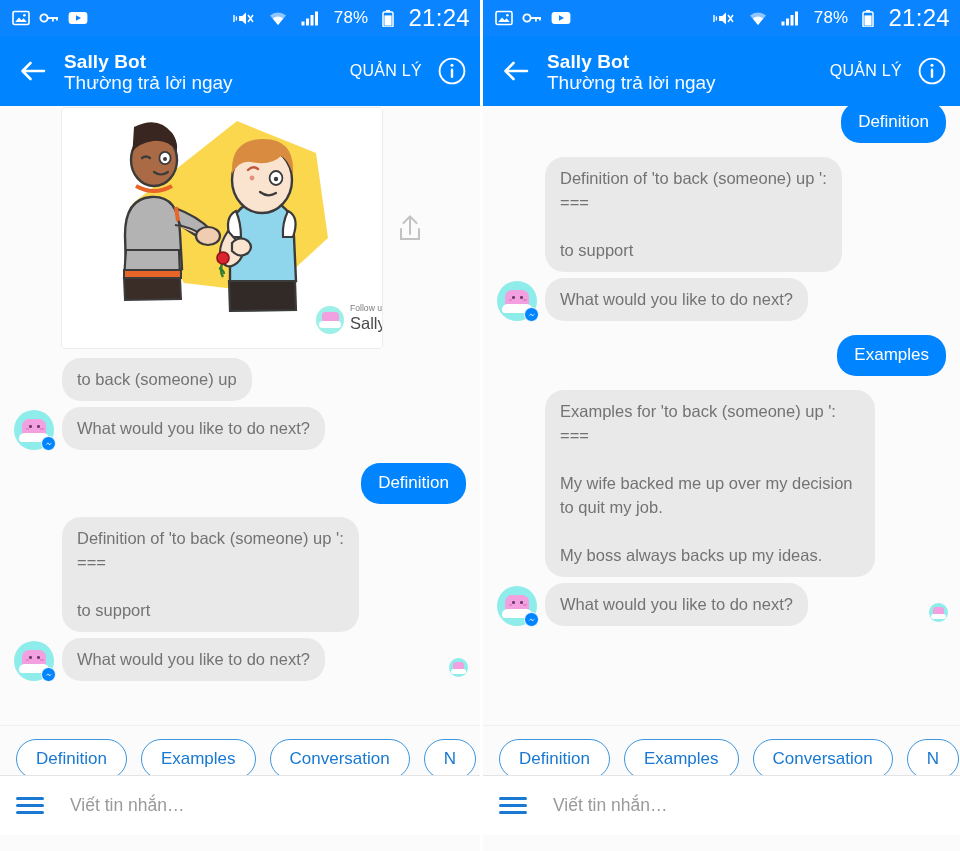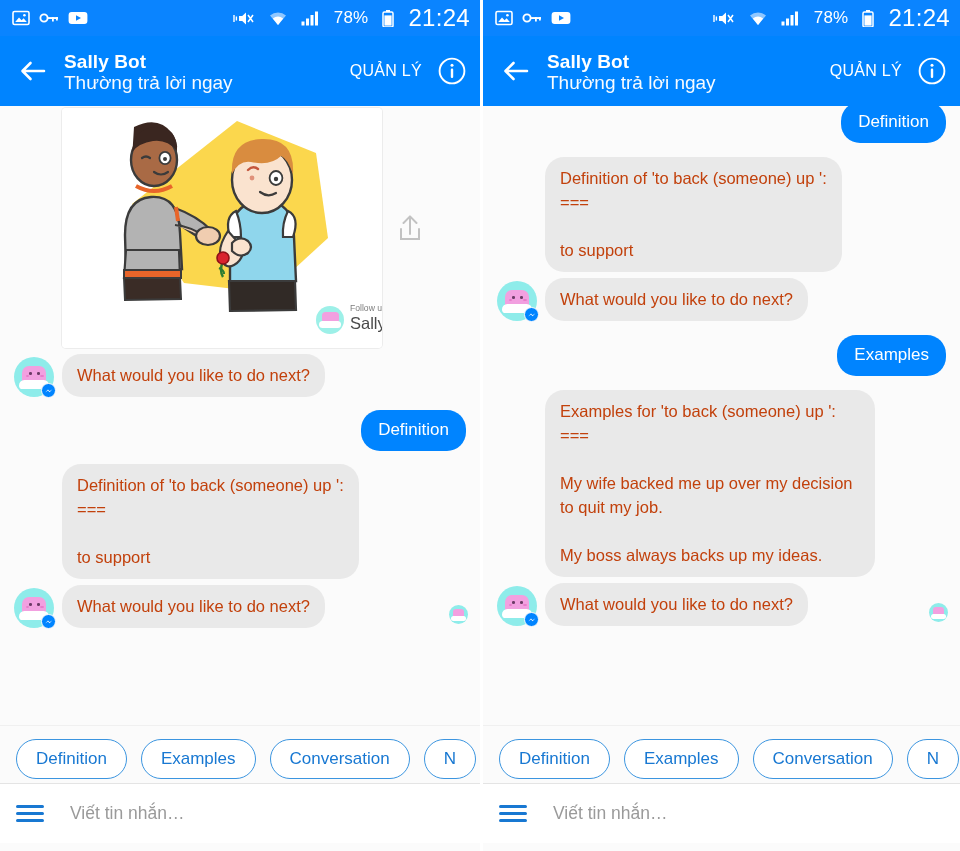--- a/index.html
+++ b/index.html
@@ -82,21 +82,21 @@
     display: flex; align-items: center; justify-content: center;
   }
 
   .bubble {
     max-width: 330px;
     border-radius: 19px;
     padding: 9px 15px 10px 15px;
     font-size: 16.5px; line-height: 24px;
     white-space: pre-wrap; word-wrap: break-word;
   }
-  .bubble.in { background: #e9e9e9; color: #c2410c; margin-left: 6px; }
+  .bubble.in { background: #e9e9e9; color: #737373; margin-left: 6px; }
   .bubble.out { background: #0084ff; color: #ffffff; font-size: 17px; padding: 8px 17px 9px; }
 
   
   .card-row { display: flex; align-items: center; padding: 0 14px; margin-top: 2px; }
   .card {
     width: 320px; height: 240px; margin-left: 48px;
     background: #ffffff; border-radius: 4px;
     box-shadow: 0 0 0 1px #ececec;
     position: relative; overflow: hidden;
   }
@@ -126,21 +126,21 @@
     color: #1878d2;
     background: #ffffff;
     border-radius: 22px;
     padding: 9px 19px;
     font-size: 17px;
     white-space: nowrap;
   }
 
   
   .composer {
-    position: absolute; left: 0; right: 0; bottom: 8px; height: 60px;
+    position: absolute; left: 0; right: 0; bottom: 16px; height: 60px;
     background: #ffffff; border-top: 1px solid #e4e4e4;
     display: flex; align-items: center; padding: 9px 16px;
   }
   .hamburger { width: 28px; flex: 0 0 28px; margin-right: 26px; }
   .hamburger span {
     display: block; height: 2.6px; background: #1878d2;
     border-radius: 2px; margin: 4.4px 0;
   }
   .composer-input { font-size: 17.5px; color: #9a9a9a; }
 </style>
@@ -265,20 +265,24 @@
               <text x="288" y="221" font-family="Liberation Sans, sans-serif" font-size="16.5" fill="#4a4a4a">Sally Bot</text>
             </g>
           </svg>
         </div>
         <svg class="share-icon" width="28" height="30" viewBox="0 0 28 30">
           <path d="M14 21 L14 4 M7.5 10 L14 3.4 L20.5 10" stroke="#b9b9b9" stroke-width="2" fill="none" stroke-linecap="round" stroke-linejoin="round"></path>
           <path d="M5 16 L5 26 L23 26 L23 16" stroke="#b9b9b9" stroke-width="2" fill="none" stroke-linecap="round"></path>
         </svg>
       </div>
 
+      <div class="row in" style="margin-top:10px;">
+        <div class="avatar-spacer"></div>
+        <div class="bubble in">to back (someone) up</div>
+      </div>
 
       <div class="row in">
         <div class="avatar-slot">
           <div class="avatar">
             <div class="body"></div>
             <div class="eye l"></div>
             <div class="eye r"></div>
             <div class="blush l"></div>
             <div class="blush r"></div>
             <div class="base"></div>

